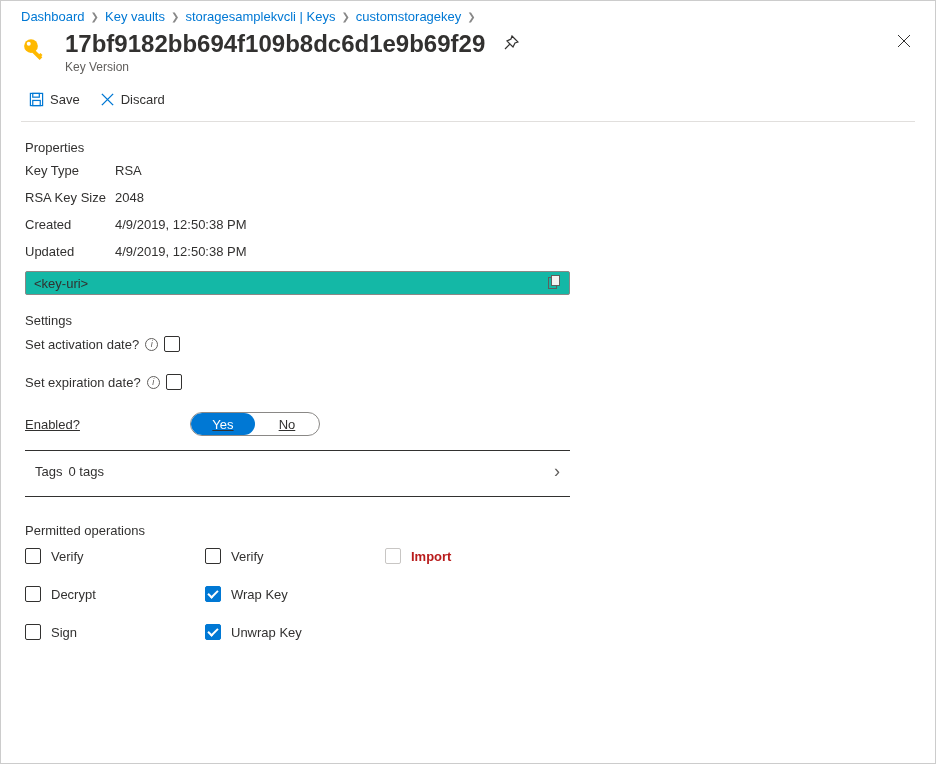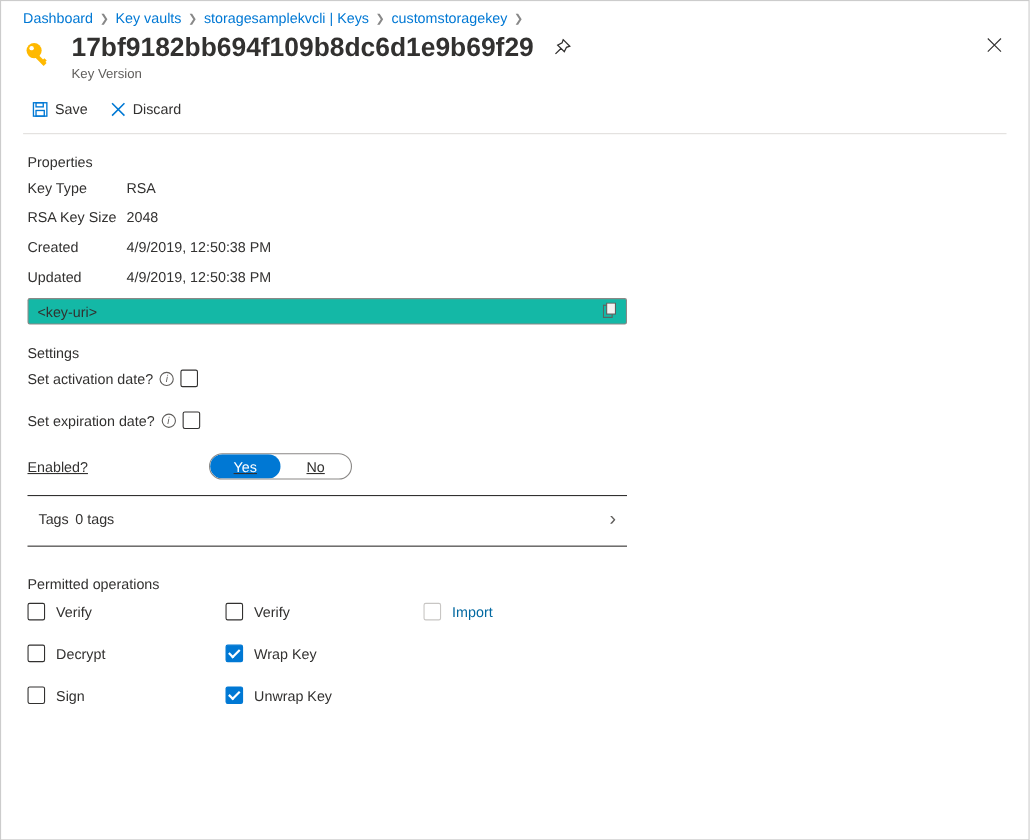--- a/index.html
+++ b/index.html
@@ -106,21 +106,21 @@
     display: flex; justify-content: space-between; align-items: center;
     cursor: pointer;
   }
   .tags-inner { display: flex; flex-direction: row; gap: 6px; }
   .chev { font-size: 18px; color: #605e5c; }
   .perm-grid {
     display: grid; grid-template-columns: 180px 180px 180px;
     row-gap: 22px; margin-top: 10px;
   }
   .perm-item { display: flex; align-items: center; gap: 10px; font-size: 13px; }
-  .perm-item.disabled { color: #0369a1; }
+  .perm-item.disabled { color: #b91c1c; font-weight: bold; }
 </style>
 </head>
 <body>
 
 <div class="breadcrumb">
   <a>Dashboard</a>
   <span class="sep">❯</span>
   <a>Key vaults</a>
   <span class="sep">❯</span>
   <a>storagesamplekvcli | Keys</a>

